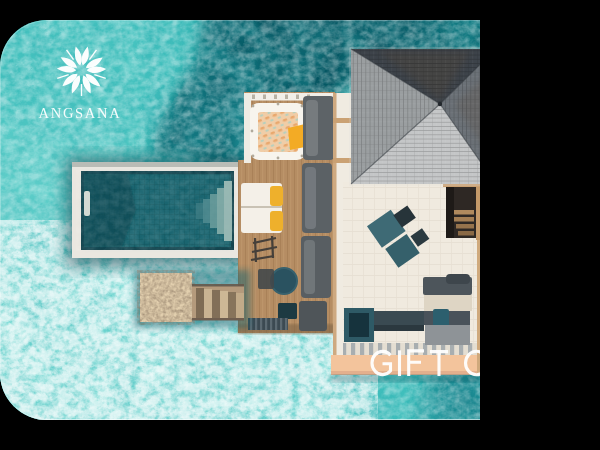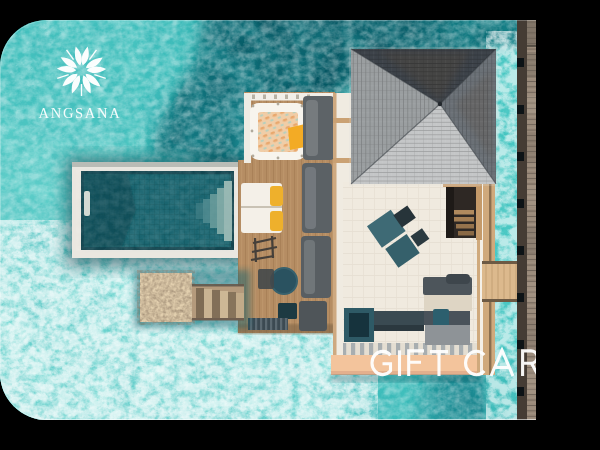--- a/index.html
+++ b/index.html
@@ -1,16 +1,16 @@
 <!DOCTYPE html>
 <html><head>
 <meta charset="utf-8">
 <style>
   html,body{margin:0;padding:0;background:#000;}
-  #stage{position:relative;width:536px;height:450px;background:#3b82f6;overflow:hidden;
+  #stage{position:relative;width:480px;height:450px;background:#3b82f6;overflow:hidden;
          font-family:"Liberation Sans", sans-serif;text-align:right;}
 </style>
 </head>
 <body>
 <div id="stage">
 <svg width="600" height="450" viewBox="0 0 600 450" xmlns="http://www.w3.org/2000/svg">
 <defs>
   <clipPath id="card">
           <rect x="0" y="20" width="600" height="400" rx="47" ry="47"></rect>
         </clipPath>

